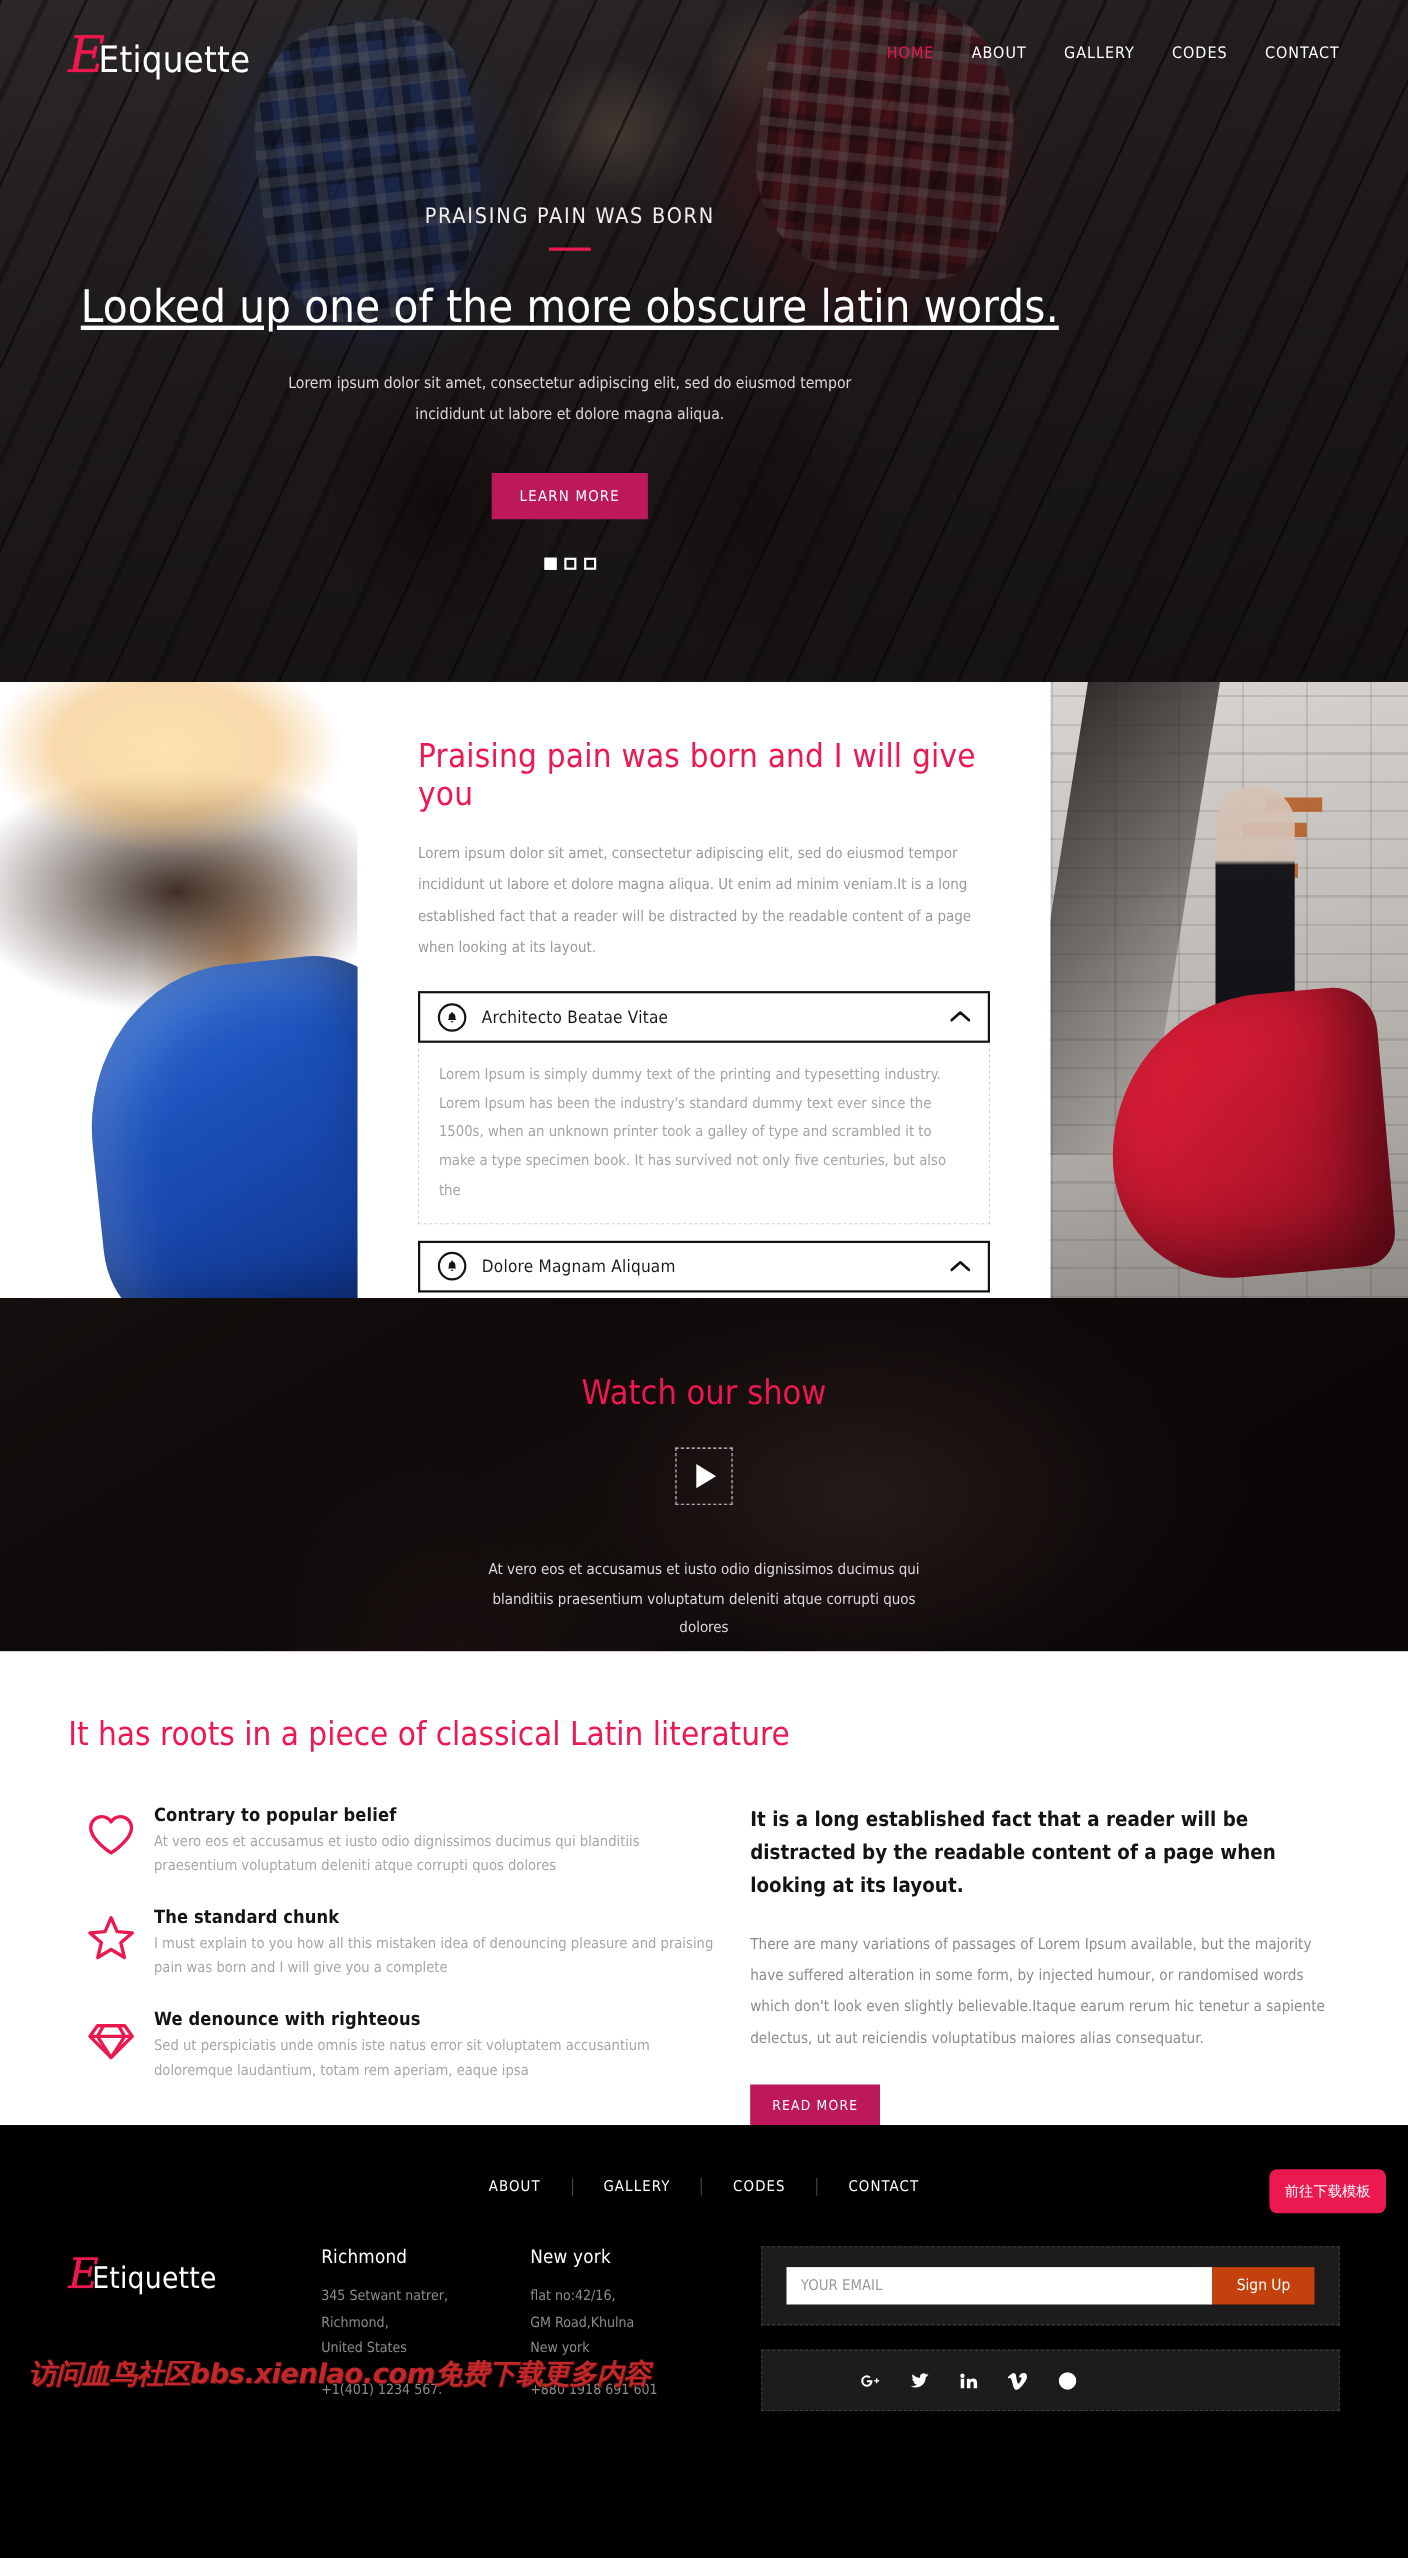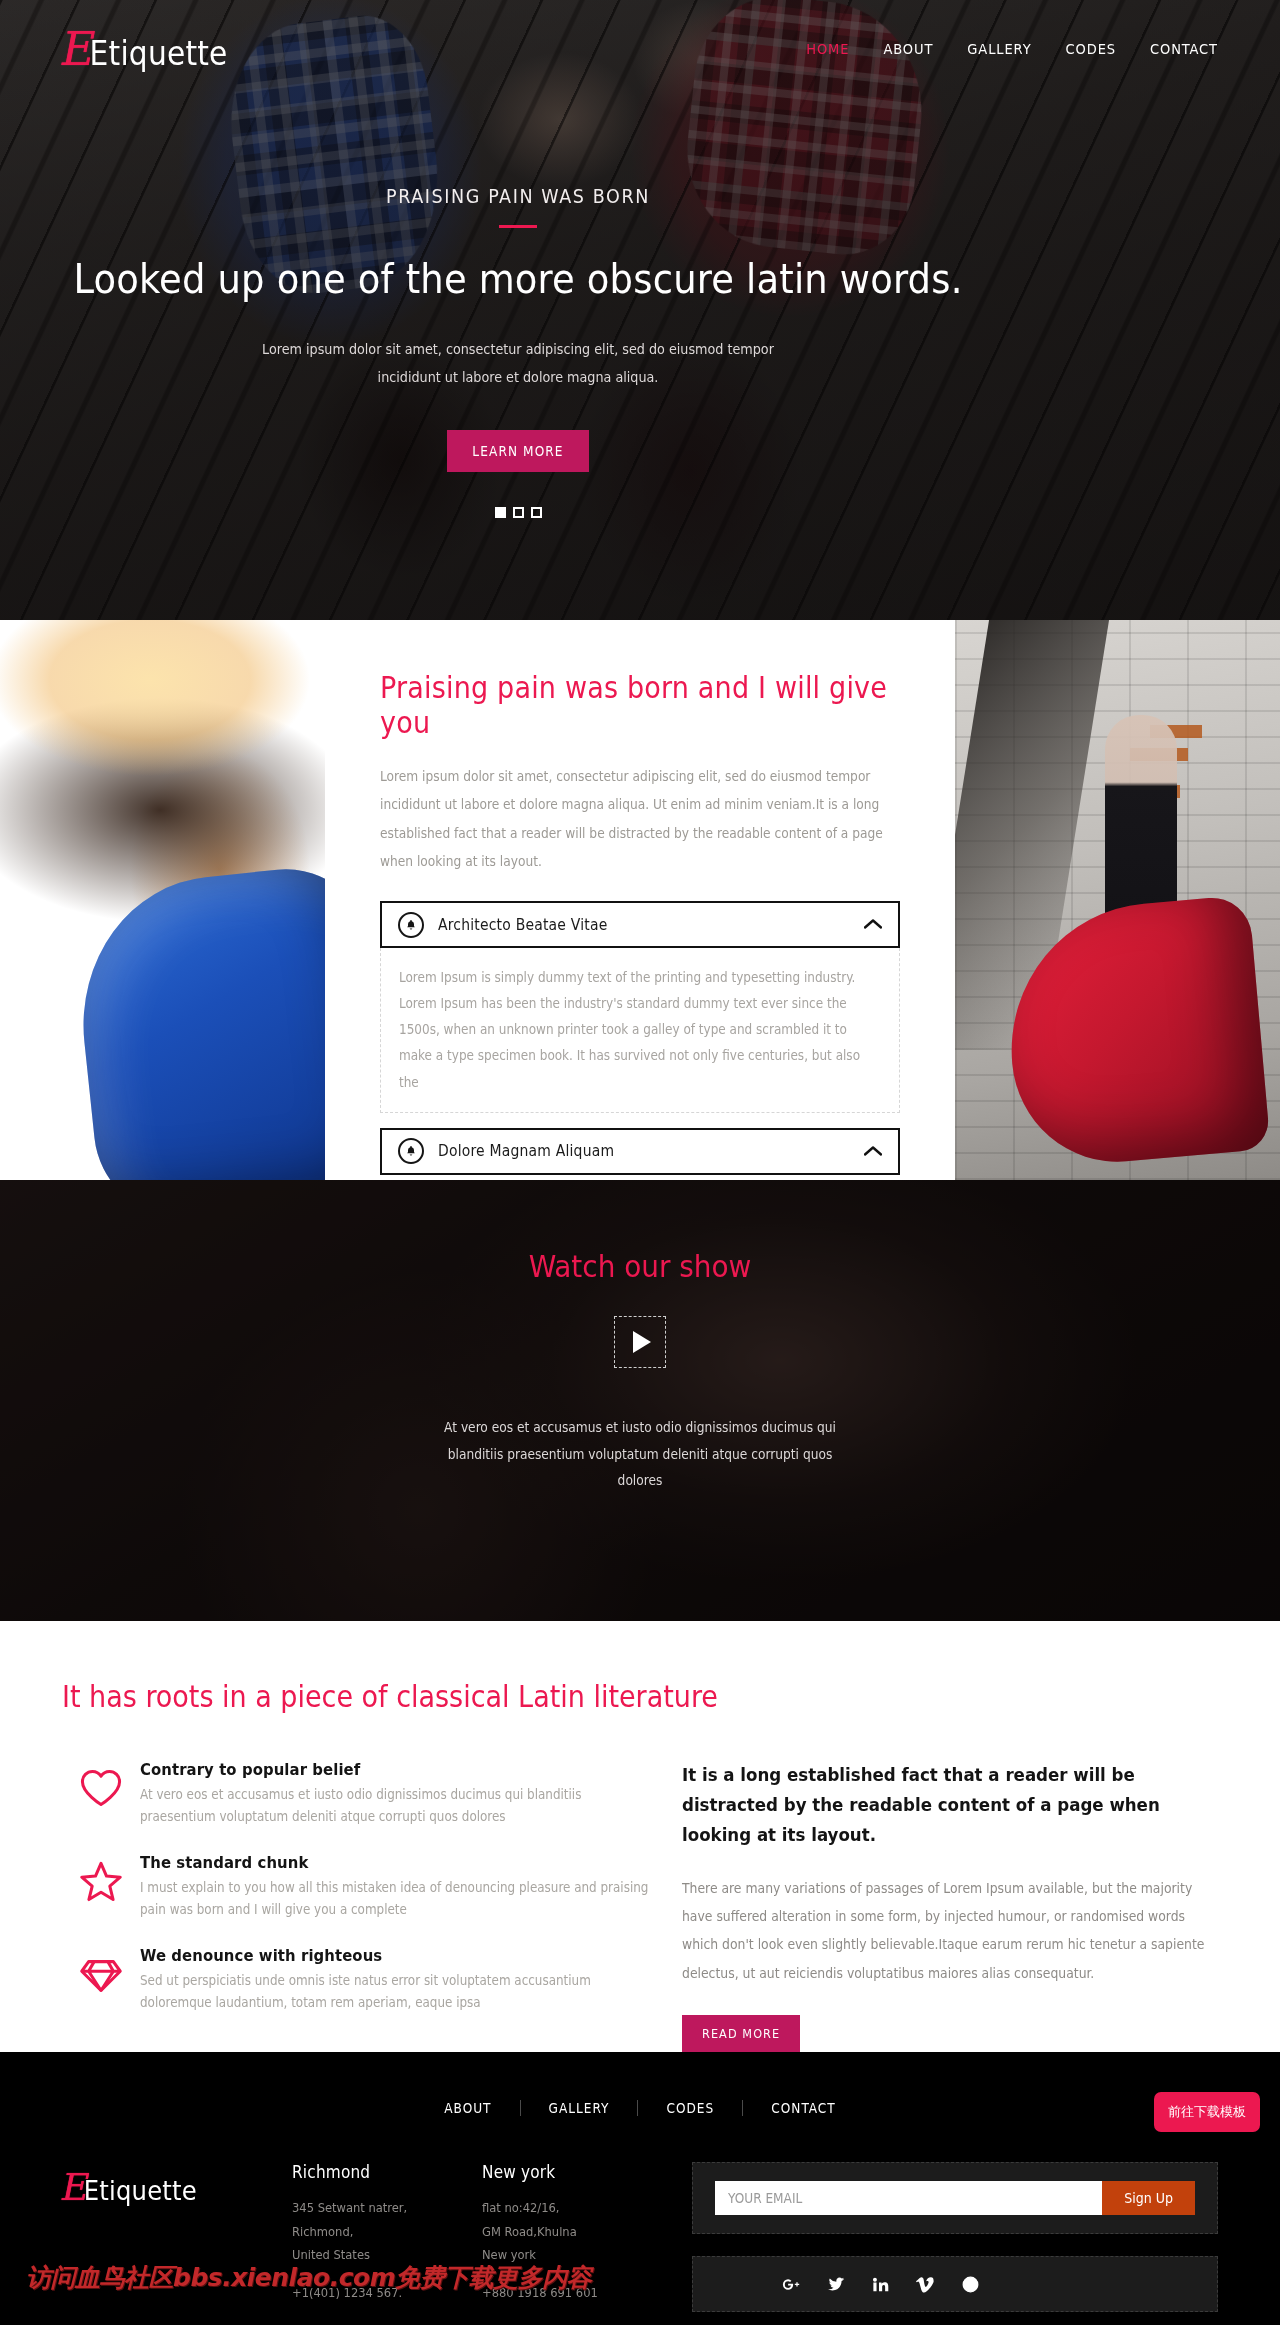--- a/index.html
+++ b/index.html
@@ -124,20 +124,21 @@
   .hero-rule {
     width: 38px; height: 3px; background: #ec1850;
     margin: 17px auto 0;
   }
   .hero-title {
     margin-top: 27px;
     color: #fff;
     font-size: 41px;
     font-weight: 400;
     letter-spacing: .2px;
+    text-decoration: underline;
   }
   .hero-sub {
     margin: 32px auto 0;
     width: 560px;
     color: #ddd8d8;
     font-size: 14.2px;
     line-height: 2.0;
   }
   .btn-pink {
     display: inline-block;
@@ -249,21 +250,21 @@
     transform: rotate(-5deg);
     box-shadow: inset -25px -20px 60px rgba(0,0,0,.45);
   }
   .r-brick {
     position: absolute; background: #b4591f; opacity: .85;
   }
 
   
   .video {
     position: relative;
-    width: 1280px; height: 441px;
+    width: 1280px; height: 321px;
     overflow: hidden;
     background: #0b0808;
   }
   .video-photo {
     position: absolute; inset: 0;
     background:
       radial-gradient(ellipse 420px 260px at 780px 180px, rgba(92,68,62,0.9) 0%, rgba(50,36,33,0.45) 55%, rgba(20,14,13,0) 85%),
       radial-gradient(ellipse 300px 300px at 420px 330px, rgba(60,42,38,0.7) 0%, rgba(20,14,13,0) 80%),
       linear-gradient(150deg, #2b201e 0%, #1a1312 40%, #0d0908 100%);
   }

